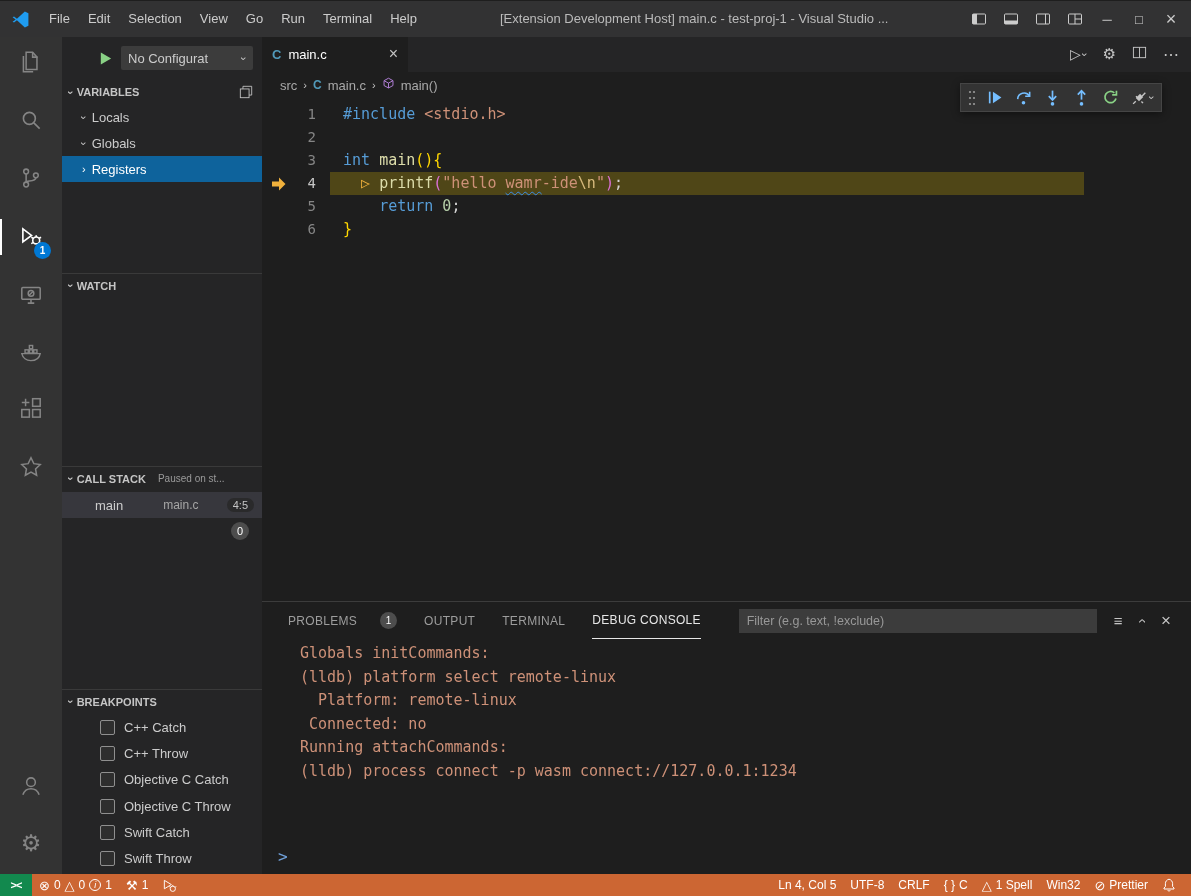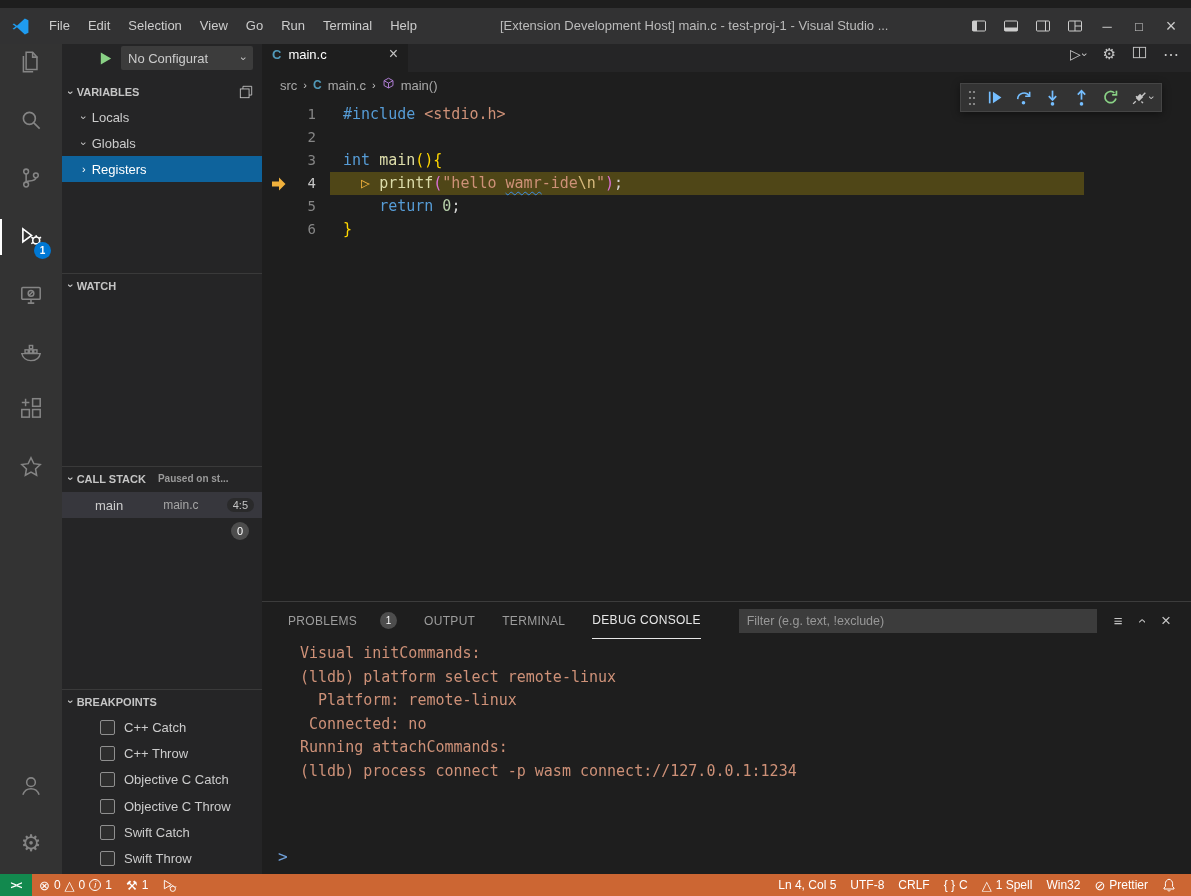--- a/index.html
+++ b/index.html
@@ -1,20 +1,20 @@
 <!DOCTYPE html>
 <html><head>
 <meta charset="utf-8">
 <style>
   *{margin:0;padding:0;box-sizing:border-box}
   html,body{width:1191px;height:896px}
   body{position:relative;overflow:hidden;background:#1e1e1e;font-family:"Liberation Sans",sans-serif;color:#ccc}
 
   
-  .titlebar{position:absolute;left:0;top:8px;width:1191px;height:36px;background:#323233;display:flex;align-items:center;z-index:20}
+  .titlebar{position:absolute;left:0;top:1px;width:1191px;height:36px;background:#323233;display:flex;align-items:center;z-index:20}
   .tb-logo{width:40px;display:flex;justify-content:center;align-items:center}
   .menubar{display:flex;height:100%;align-items:center}
   .menu-item{padding:0 9px;font-size:13px;color:#cccccc;line-height:36px;cursor:default}
   .tb-title{position:absolute;left:500px;top:0;line-height:36px;font-size:13px;color:#bbbbbb;white-space:nowrap}
   .tb-controls{position:absolute;right:4px;top:0;height:36px;display:flex;align-items:center}
   .tb-ctl{width:32px;height:36px;display:flex;align-items:center;justify-content:center;color:#cccccc;font-size:13px}
   .tb-ctl.close-b{font-size:18px}
 
   
   .activitybar{position:absolute;left:0;top:36px;width:62px;height:838px;background:#333333}
@@ -29,21 +29,21 @@
   .sidebar{position:absolute;left:62px;top:36px;width:200px;height:838px;background:#252526;font-size:13px}
   .dbg-config{position:absolute;top:6px;left:0;right:0;height:32px;display:flex;align-items:center;padding-left:36px}
   .config-select{margin-left:8px;width:132px;height:24px;background:#3c3c3c;border-radius:2px;display:flex;align-items:center;
                  justify-content:space-between;padding:0 7px;color:#cccccc;white-space:nowrap;overflow:hidden}
   .sh{position:absolute;left:0;right:0;height:24px;display:flex;align-items:center;gap:4px;padding-left:7px;
       font-size:11px;font-weight:bold;color:#c5c5c5}
   #hdr-variables{top:44px}
   #hdr-watch{top:237px;border-top:1px solid #3a3a3a}
   #hdr-callstack{top:430px;border-top:1px solid #3a3a3a}
   #hdr-breakpoints{top:653px;border-top:1px solid #3a3a3a}
-  .cs-note{font-weight:bold;font-size:10px;color:#9a9a9a;margin-left:8px;white-space:nowrap}
+  .cs-note{font-weight:normal;font-size:10px;color:#9a9a9a;margin-left:8px;white-space:nowrap}
   .hdr-action{margin-left:auto;margin-right:9px;display:flex;align-items:center}
   .tree-row{position:absolute;left:0;right:0;height:26px;display:flex;align-items:center;gap:6px;padding-left:20px;color:#cccccc}
   #row-locals{top:68px}
   #row-globals{top:94px}
   #row-registers{top:120px;background:#0e639c;color:#ffffff}
   .frame-row{position:absolute;top:456px;left:0;right:0;height:26px;background:#37373d;display:flex;align-items:center;
              padding:0 8px 0 33px}
   .frame-file{color:#a6a6a6;margin-left:40px;font-size:12px}
   .frame-pos{margin-left:auto;background:#2a2a2b;border-radius:8px;padding:1px 6px;font-size:11px;color:#c5c5c5}
   .cs-badge{position:absolute;top:486px;left:169px;width:18px;height:18px;border-radius:50%;background:#4d4d4d;color:#fff;
@@ -470,21 +470,21 @@
       </span>
     </div>
     <div class="panel-right">
       <input class="filter-input" placeholder="Filter (e.g. text, !exclude)" style="">
       <span class="panel-ico">≡</span>
       <span class="chev up">›</span>
       <span class="panel-ico" style="font-size:17px">×</span>
     </div>
   </div>
   <div class="console" id="console-lines">
-      <div class="console-line">Visual initCommands:</div>
+      <div class="console-line">Globals initCommands:</div>
       <div class="console-line">(lldb) platform select remote-linux</div>
       <div class="console-line">  Platform: remote-linux</div>
       <div class="console-line"> Connected: no</div>
       <div class="console-line">Running attachCommands:</div>
       <div class="console-line">(lldb) process connect -p wasm connect://127.0.0.1:1234</div>
     </div>
   <div class="console-prompt">&gt;</div>
 </div>
 
 <div class="statusbar">

